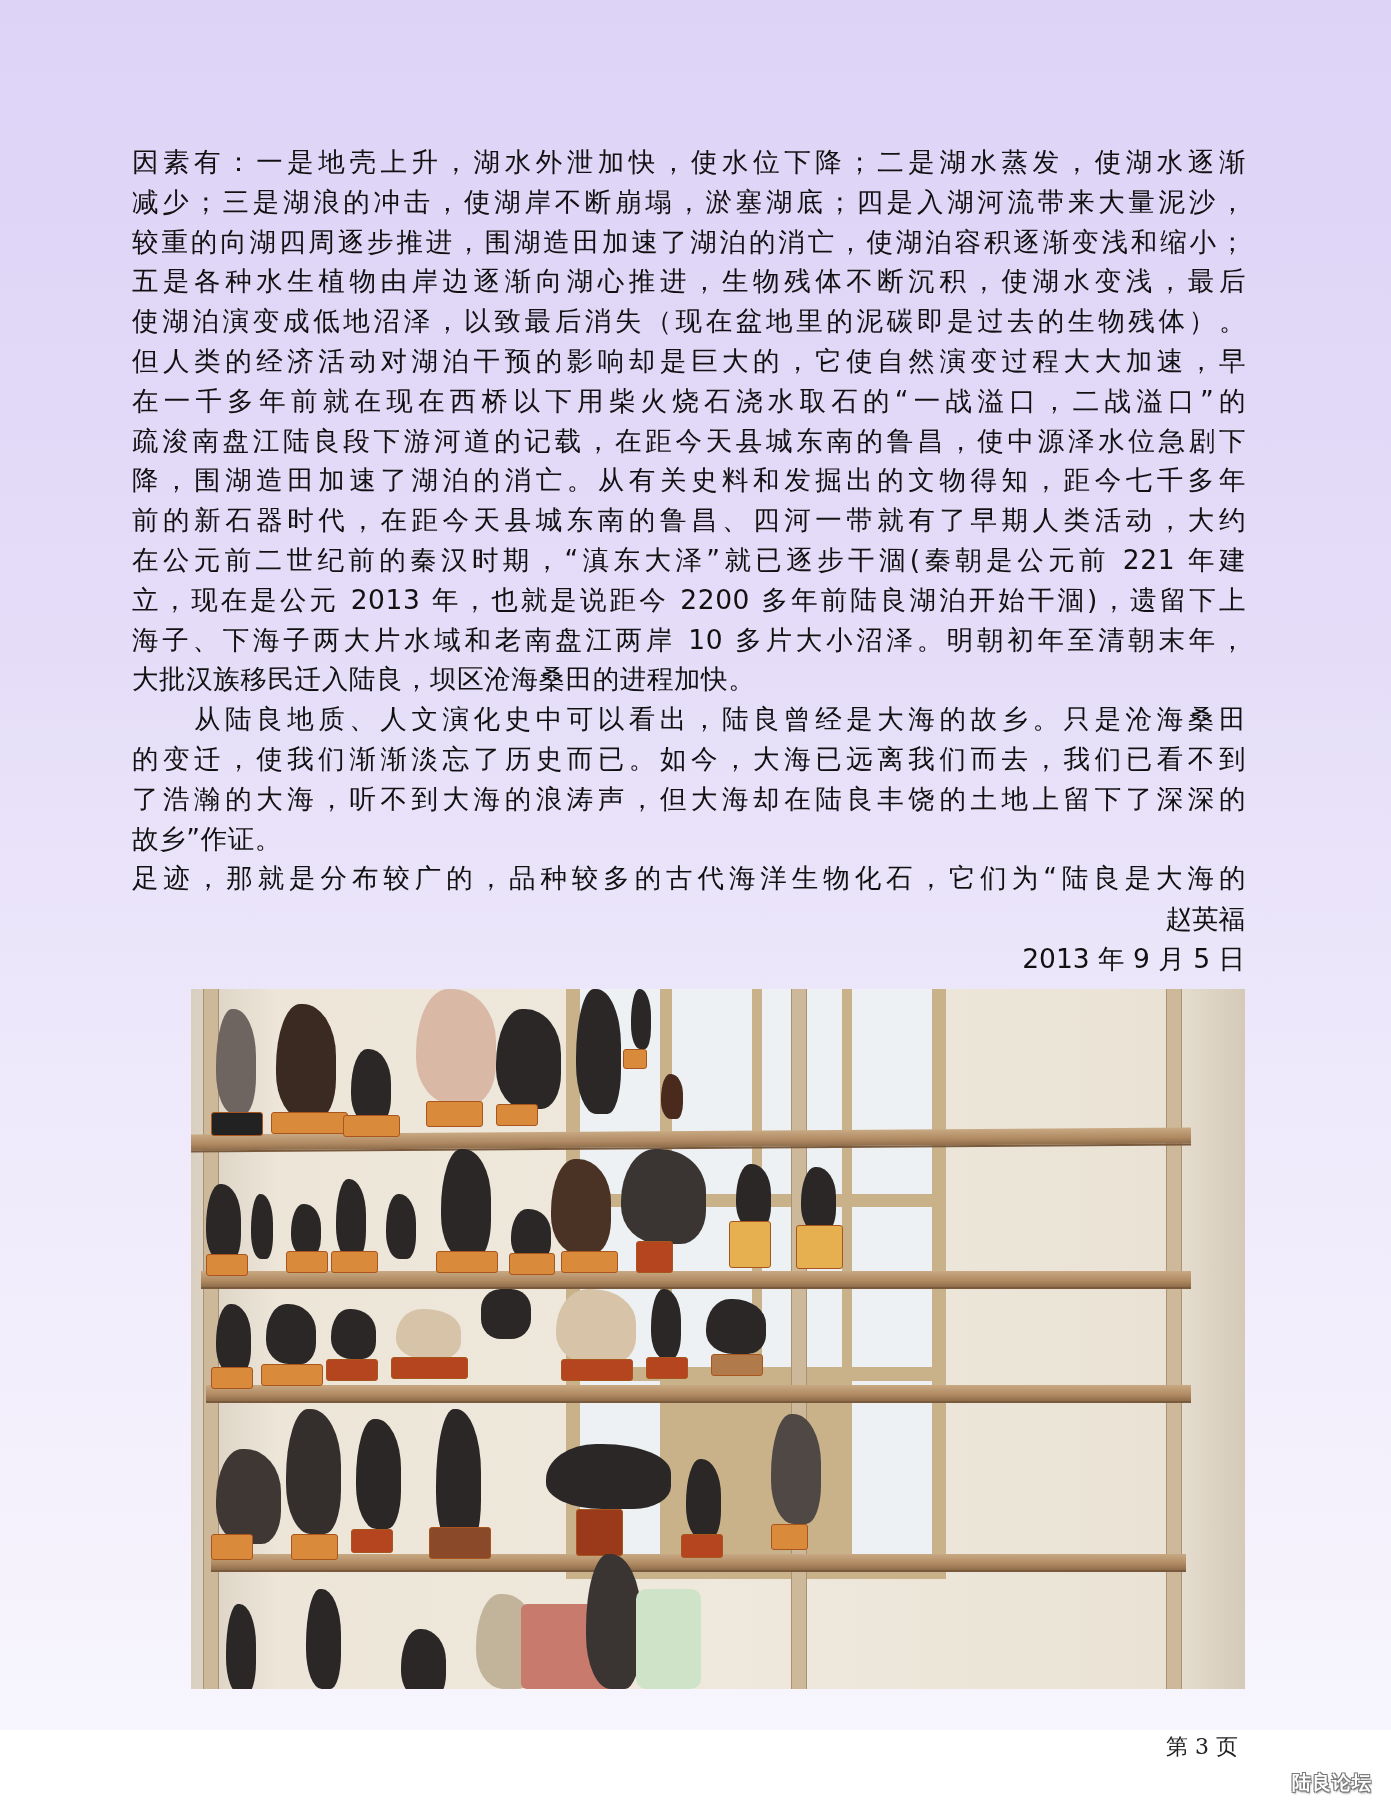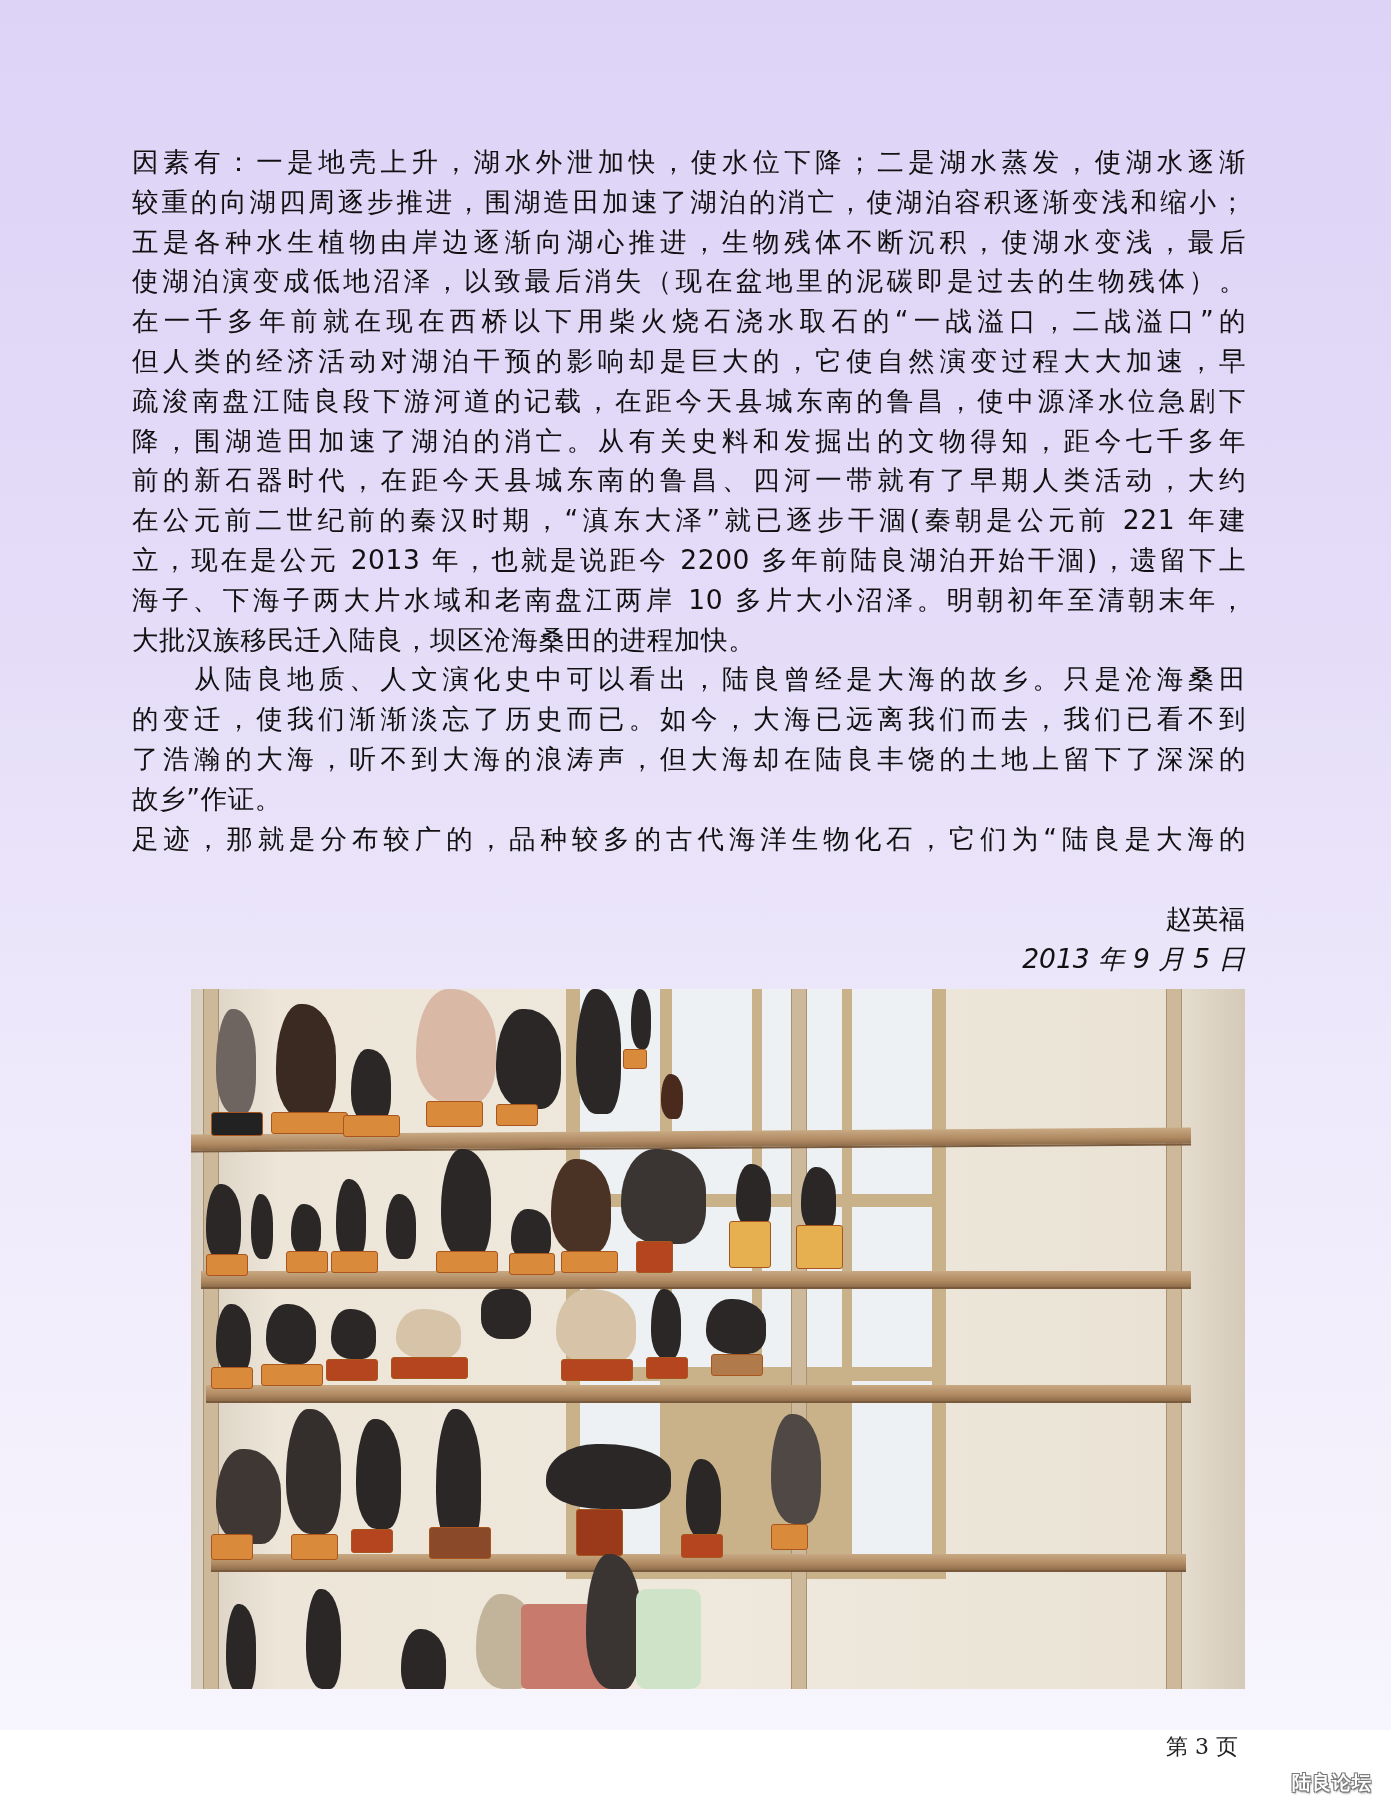--- a/index.html
+++ b/index.html
@@ -60,44 +60,45 @@
   }
 </style>
 </head>
 <body>
 
 <div class="page-bg"></div>
 
 <div class="body-text">
   <div>
     <span class="line">因素有：一是地壳上升，湖水外泄加快，使水位下降；二是湖水蒸发，使湖水逐渐</span>
+    <span class="line">减少；三是湖浪的冲击，使湖岸不断崩塌，淤塞湖底；四是入湖河流带来大量泥沙，</span>
     <span class="line">较重的向湖四周逐步推进，围湖造田加速了湖泊的消亡，使湖泊容积逐渐变浅和缩小；</span>
     <span class="line">五是各种水生植物由岸边逐渐向湖心推进，生物残体不断沉积，使湖水变浅，最后</span>
     <span class="line">使湖泊演变成低地沼泽，以致最后消失（现在盆地里的泥碳即是过去的生物残体）。</span>
+    <span class="line">但人类的经济活动对湖泊干预的影响却是巨大的，它使自然演变过程大大加速，早</span>
     <span class="line">在一千多年前就在现在西桥以下用柴火烧石浇水取石的“一战溢口，二战溢口”的</span>
-    <span class="line">但人类的经济活动对湖泊干预的影响却是巨大的，它使自然演变过程大大加速，早</span>
     <span class="line">疏浚南盘江陆良段下游河道的记载，在距今天县城东南的鲁昌，使中源泽水位急剧下</span>
     <span class="line">降，围湖造田加速了湖泊的消亡。从有关史料和发掘出的文物得知，距今七千多年</span>
     <span class="line">前的新石器时代，在距今天县城东南的鲁昌、四河一带就有了早期人类活动，大约</span>
     <span class="line">在公元前二世纪前的秦汉时期，“滇东大泽”就已逐步干涸(秦朝是公元前 221 年建</span>
     <span class="line">立，现在是公元 2013 年，也就是说距今 2200 多年前陆良湖泊开始干涸)，遗留下上</span>
     <span class="line">海子、下海子两大片水域和老南盘江两岸 10 多片大小沼泽。明朝初年至清朝末年，</span>
     <span class="line last">大批汉族移民迁入陆良，坝区沧海桑田的进程加快。</span>
   </div>
   <div>
     <span class="line indent">从陆良地质、人文演化史中可以看出，陆良曾经是大海的故乡。只是沧海桑田</span>
     <span class="line">的变迁，使我们渐渐淡忘了历史而已。如今，大海已远离我们而去，我们已看不到</span>
     <span class="line">了浩瀚的大海，听不到大海的浪涛声，但大海却在陆良丰饶的土地上留下了深深的</span>
     <span class="line last">故乡”作证。</span>
     <span class="line">足迹，那就是分布较广的，品种较多的古代海洋生物化石，它们为“陆良是大海的</span>
   </div>
 </div>
 
 <div class="signature" style="top: 899px;">赵英福</div>
-<div class="signature" style="top: 939px; font-style: italic;">2013 年 9 月 5 日</div>
+<div class="signature" style="top: 939px;">2013 年 9 月 5 日</div>
 
 <div class="photo">
 
   <div class="window">
     <div class="pane" style="left:14px; top:0; width:80px; height:205px;"></div>
     <div class="pane" style="left:106px; top:0; width:80px; height:205px;"></div>
     <div class="pane" style="left:196px; top:0; width:80px; height:205px;"></div>
     <div class="pane" style="left:286px; top:0; width:80px; height:205px;"></div>
     <div class="pane" style="left:14px; top:218px; width:80px; height:160px;"></div>
     <div class="pane" style="left:106px; top:218px; width:80px; height:160px;"></div>

